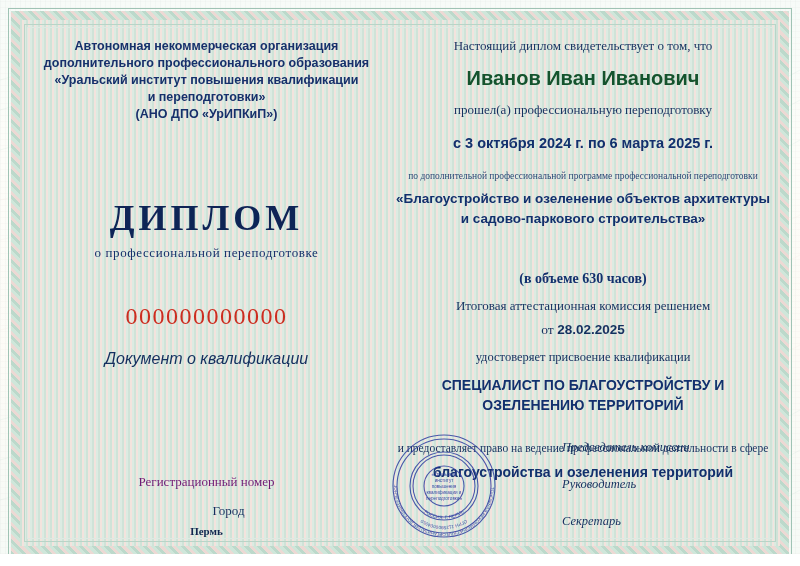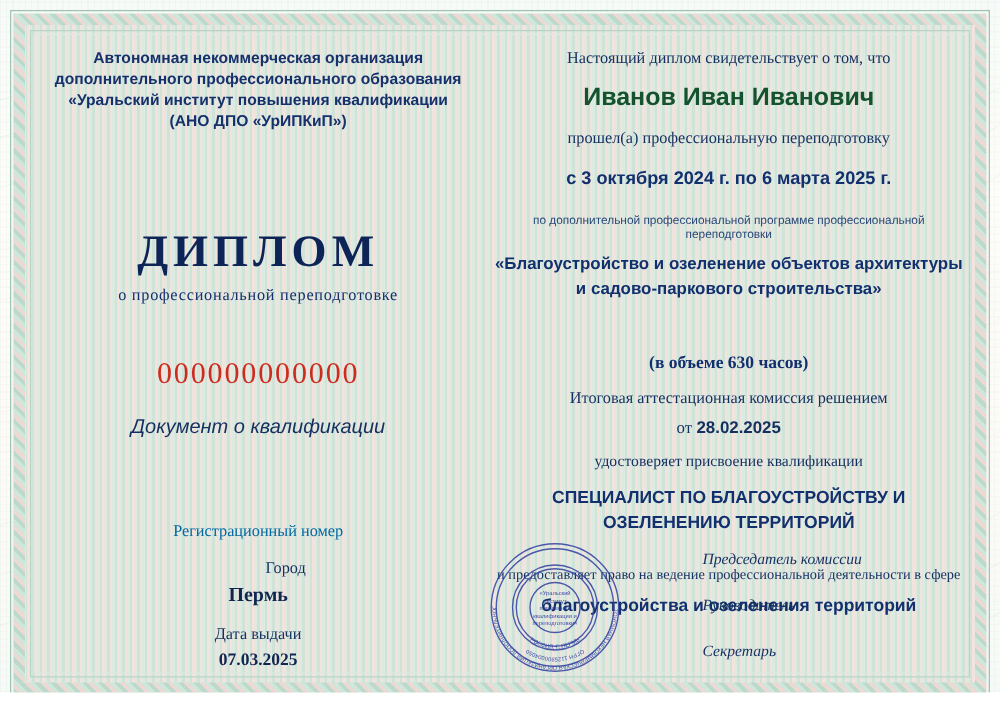--- a/index.html
+++ b/index.html
@@ -159,44 +159,44 @@
   }
   .doc-qual {
     margin-top: 20px;
     font-family: Liberation Sans, sans-serif;
     font-style: italic;
     font-size: 16px;
     color: #14305f;
   }
 
   .reg-label {
-    margin-top: 66px;
-    font-family: "Liberation Serif", serif;
-    font-size: 13px;
-    color: #0369a1;
+    margin-top: 106px;
+    font-family: "Liberation Serif", serif;
+    font-size: 13px;
+    color: #701a75;
   }
   .reg-value {
     margin-top: 7px;
     font-family: "Liberation Serif", serif;
     font-weight: bold;
     font-size: 14px;
     color: #10264f;
   }
   .city-label {
     margin-top: 13px;
     font-family: "Liberation Serif", serif;
     font-size: 13px;
     color: #14305f;
     padding-left: 44px;
   }
   .city-value {
     margin-top: 6px;
     font-family: "Liberation Serif", serif;
     font-weight: bold;
-    font-size: 16px;
+    font-size: 11px;
     color: #10264f;
   }
   .date-label {
     margin-top: 13px;
     font-family: "Liberation Serif", serif;
     font-size: 13px;
     color: #14305f;
   }
   .date-value {
     margin-top: 6px;
@@ -234,21 +234,21 @@
   }
   .r-org {
     margin-top: 22px;
     font-family: "Liberation Sans", sans-serif;
     font-weight: bold;
     font-size: 14.5px;
     color: #12306d;
   }
   .r-prog-label {
     margin-top: 20px;
-    font-family: Liberation Sans, sans-serif;
+    font-family: Liberation Serif, serif;
     font-size: 9.5px;
     color: #2a4876;
   }
   .r-prog-name {
     margin-top: 8px;
     font-family: "Liberation Sans", sans-serif;
     font-weight: bold;
     font-size: 13.5px;
     line-height: 20px;
     color: #12306d;
@@ -394,20 +394,21 @@
   <div class="frame-inner"></div>
   <div class="frame-inner2"></div>
 
   <div class="content">
 
     <div class="left-col">
       <div class="org-name">
         <div>Автономная некоммерческая организация</div>
         <div>дополнительного профессионального образования</div>
         <div>«Уральский институт повышения квалификации</div>
+        <div>и переподготовки»</div>
         <div>(АНО ДПО «УрИПКиП»)</div>
       </div>
 
       <div class="diploma-title">ДИПЛОМ</div>
       <div class="diploma-sub">о профессиональной переподготовке</div>
 
       <div class="diploma-number">000000000000</div>
       <div class="doc-qual">Документ о квалификации</div>
 
       <div class="reg-label">Регистрационный номер</div>

